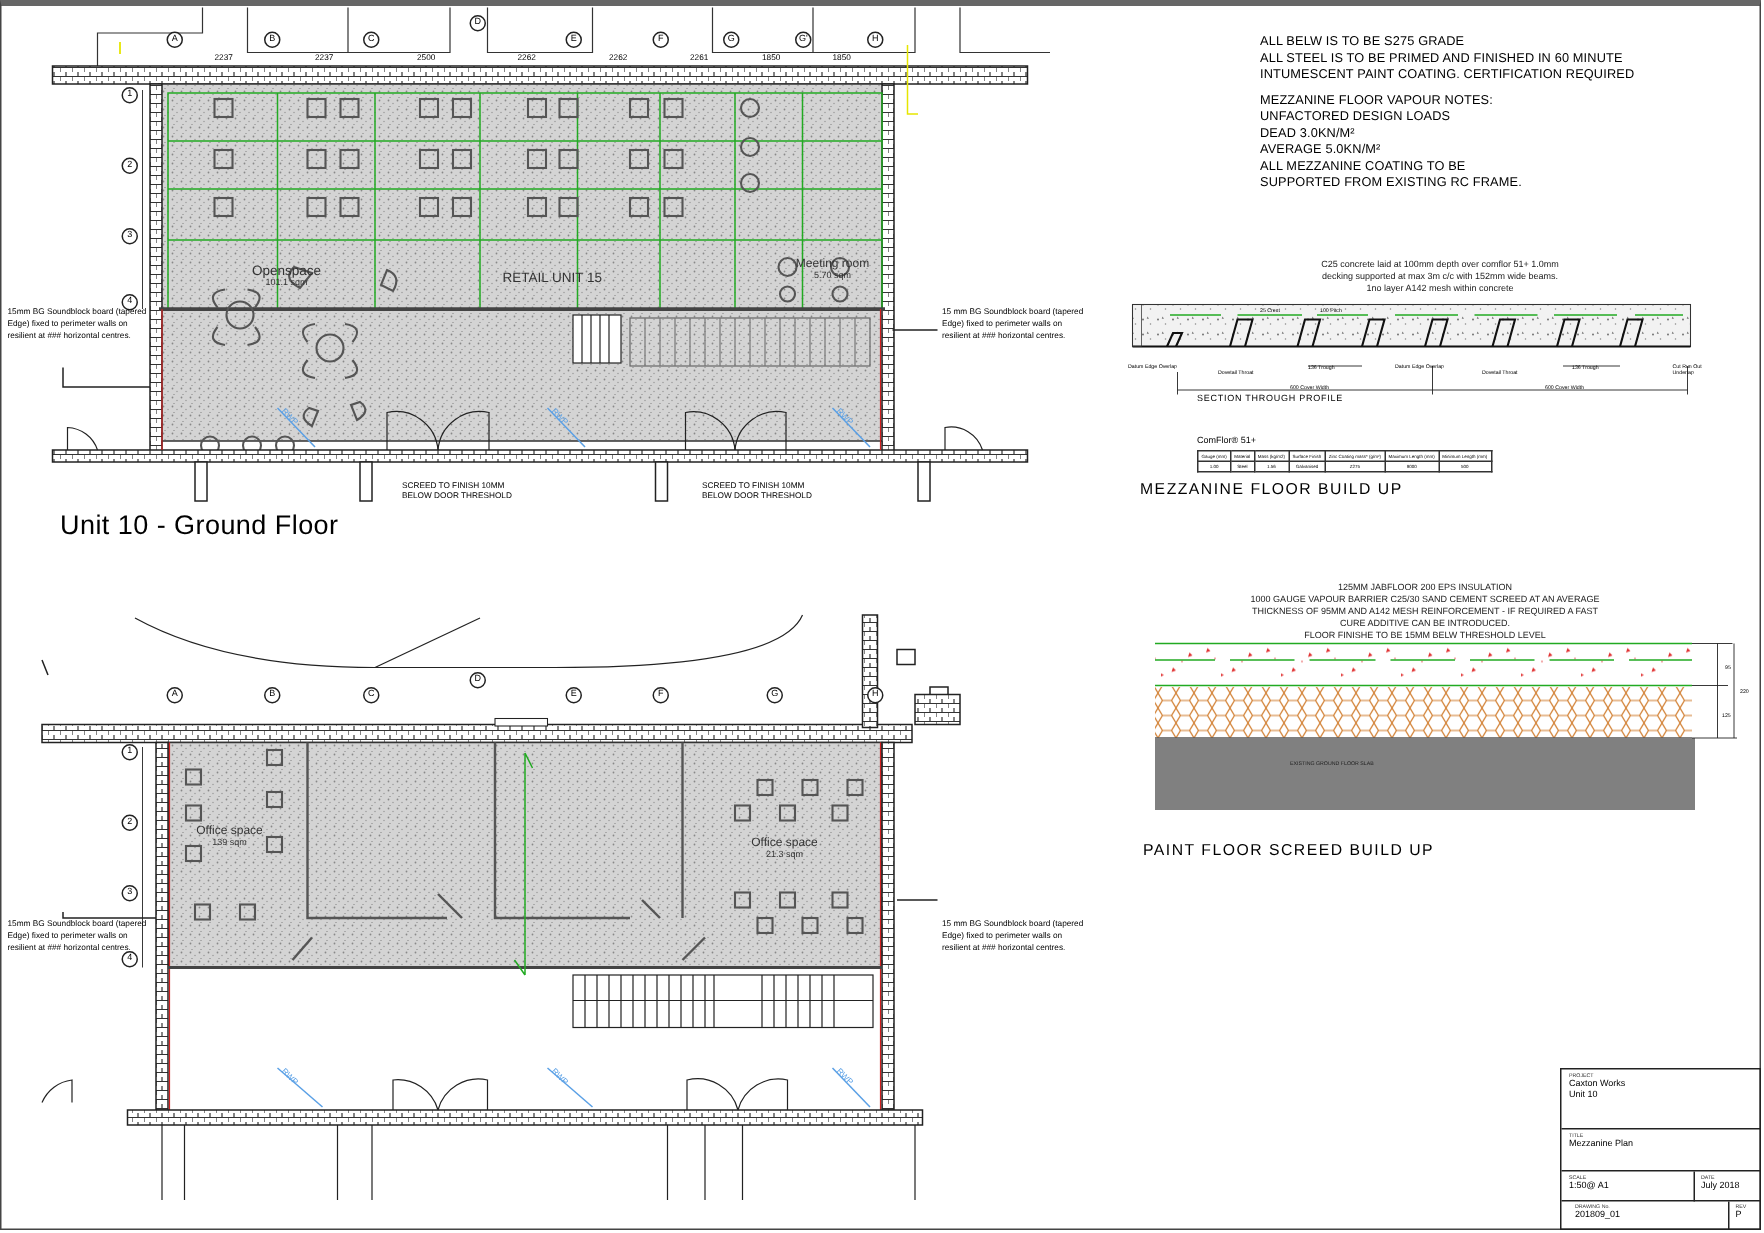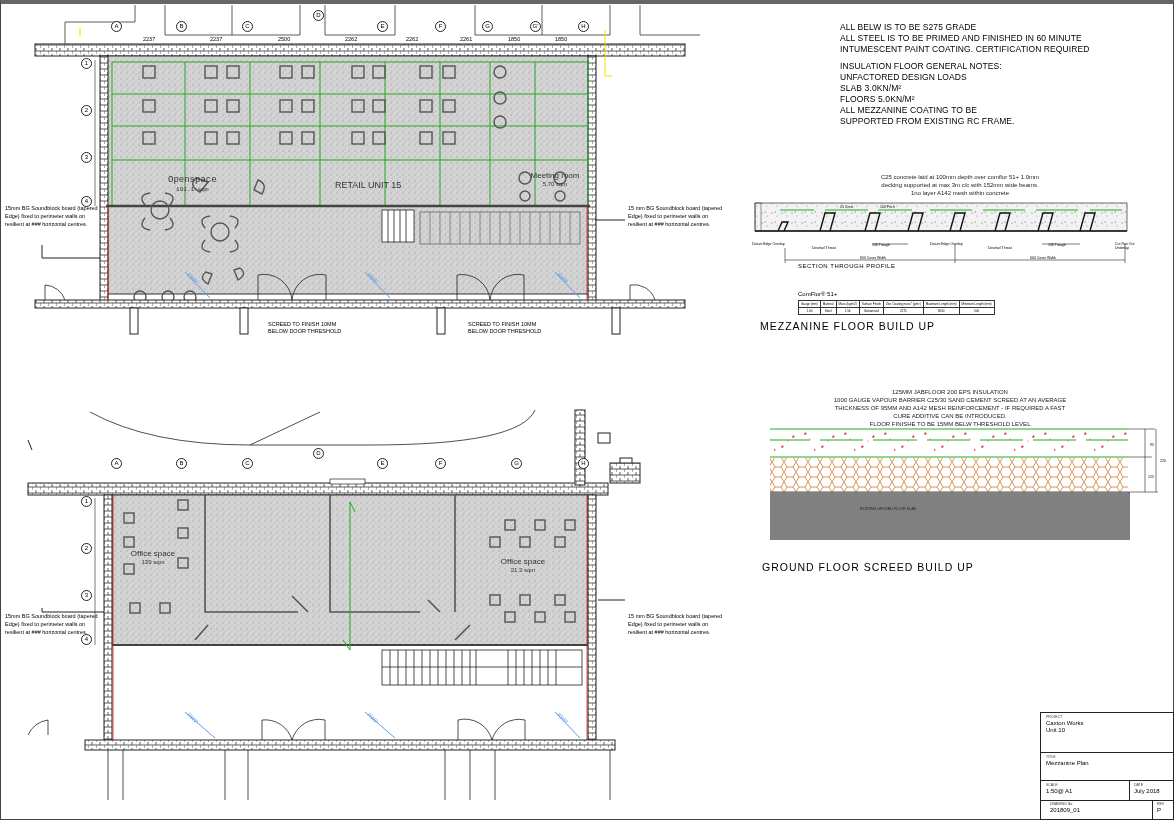--- a/index.html
+++ b/index.html
@@ -175,40 +175,41 @@
 
   <div class="abs tiny" style="left:143px;top:36px">2237</div>
   <div class="abs tiny" style="left:210px;top:36px">2237</div>
   <div class="abs tiny" style="left:278px;top:36px">2500</div>
   <div class="abs tiny" style="left:345px;top:36px">2262</div>
   <div class="abs tiny" style="left:406px;top:36px">2262</div>
   <div class="abs tiny" style="left:460px;top:36px">2261</div>
   <div class="abs tiny" style="left:508px;top:36px">1850</div>
   <div class="abs tiny" style="left:555px;top:36px">1850</div>
 
-  <div class="abs" style="left:168px;top:176px;font-size:9px;color:#333;text-align:center;line-height:9px;font-family:Liberation Mono, monospace;">
+  <div class="abs" style="left:168px;top:176px;font-size:9px;color:#333;text-align:center;line-height:9px;">
     <div>Openspace</div>
     <div style="font-size:6px">101.1 sqm</div>
   </div>
   <div class="abs" style="left:335px;top:180px;font-size:9px;color:#333;">RETAIL UNIT 15</div>
   <div class="abs" style="left:530px;top:172px;font-size:8px;color:#333;text-align:center;line-height:8px;width:50px;">
     <div>Meeting room</div>
     <div style="font-size:6px">5.70 sqm</div>
   </div>
 
   <div class="abs tiny" style="left:186px;top:275px;color:#5aa0e6;transform:rotate(45deg);">RWP</div>
   <div class="abs tiny" style="left:366px;top:275px;color:#5aa0e6;transform:rotate(45deg);">RWP</div>
   <div class="abs tiny" style="left:556px;top:275px;color:#5aa0e6;transform:rotate(45deg);">RWP</div>
 
   <div class="abs tiny" style="left:268px;top:321px;width:80px;">SCREED TO FINISH 10MM BELOW DOOR THRESHOLD</div>
   <div class="abs tiny" style="left:468px;top:321px;width:80px;">SCREED TO FINISH 10MM BELOW DOOR THRESHOLD</div>
 
   <div class="abs wallnote" style="left:5px;top:204px;">15mm BG Soundblock board (tapered Edge) fixed to perimeter walls on resilient at ### horizontal centres.</div>
   <div class="abs wallnote" style="left:628px;top:204px;">15 mm BG Soundblock board (tapered Edge) fixed to perimeter walls on resilient at ### horizontal centres.</div>
 
+  <div class="abs h-big" style="left:40px;top:340px;">Unit 10 - Ground Floor</div>
 </div>
 
 <div class="abs" style="left:0;top:400px;width:700px;height:410px;">
   <svg width="700" height="410" style="position:absolute;left:0;top:0">
     <defs>
       <pattern id="speck2" width="6" height="6" patternUnits="userSpaceOnUse">
         <rect width="6" height="6" fill="#d4d4d4"></rect>
         <circle cx="1" cy="1" r="0.6" fill="#888"></circle>
         <circle cx="4" cy="3" r="0.5" fill="#999"></circle>
         <circle cx="2" cy="5" r="0.4" fill="#777"></circle>
@@ -327,24 +328,24 @@
 
   <div class="abs wallnote" style="left:5px;top:212px;">15mm BG Soundblock board (tapered Edge) fixed to perimeter walls on resilient at ### horizontal centres.</div>
   <div class="abs wallnote" style="left:628px;top:212px;">15 mm BG Soundblock board (tapered Edge) fixed to perimeter walls on resilient at ### horizontal centres.</div>
 </div>
 
 <div class="abs notes">
   <div>ALL BELW IS TO BE S275 GRADE</div>
   <div>ALL STEEL IS TO BE PRIMED AND FINISHED IN 60 MINUTE</div>
   <div>INTUMESCENT PAINT COATING. CERTIFICATION REQUIRED</div>
   <div class="gap"></div>
-  <div>INSULATION FLOOR GENERAL NOTES:</div>
+  <div>MEZZANINE FLOOR VAPOUR NOTES:</div>
   <div>UNFACTORED DESIGN LOADS</div>
-  <div>SLAB 3.0KN/M²</div>
-  <div>FLOORS 5.0KN/M²</div>
+  <div>DEAD 3.0KN/M²</div>
+  <div>AVERAGE 5.0KN/M²</div>
   <div>ALL MEZZANINE COATING TO BE</div>
   <div>SUPPORTED FROM EXISTING RC FRAME.</div>
 </div>
 
 <div class="abs" style="left:750px;top:170px;width:420px;height:170px;">
   <div class="abs caption-sm" style="left:40px;top:3px;width:340px;">
     <div>C25 concrete laid at 100mm depth over comflor 51+ 1.0mm</div>
     <div>decking supported at max 3m c/c with 152mm wide beams.</div>
     <div>1no layer A142 mesh within concrete</div>
   </div>
@@ -462,21 +463,21 @@
         <line x1="368" y1="30" x2="392" y2="30"></line>
         <line x1="368" y1="65" x2="398" y2="65"></line>
         <line x1="385" y1="2" x2="385" y2="65"></line>
         <line x1="396" y1="2" x2="396" y2="65"></line>
       </g>
   </svg>
   <div class="abs" style="left:390px;top:58px;font-size:3.5px;">95</div>
   <div class="abs" style="left:388px;top:90px;font-size:3.5px;">125</div>
   <div class="abs" style="left:400px;top:74px;font-size:3.5px;">220</div>
   <div class="abs" style="left:100px;top:122px;font-size:3.5px;color:#222;">EXISTING GROUND FLOOR SLAB</div>
-  <div class="abs h-sec" style="left:2px;top:176px;">GROUND FLOOR SCREED BUILD UP</div>
+  <div class="abs h-sec" style="left:2px;top:176px;">PAINT FLOOR SCREED BUILD UP</div>
 </div>
 
 <div class="abs tb">
   <div class="cell" style="left:0;top:0;width:133px;height:40px;padding:2px 5px;">
     <div class="lbl">PROJECT</div>
     <div class="val">Caxton Works</div>
     <div class="val">Unit 10</div>
   </div>
   <div class="cell" style="left:0;top:40px;width:133px;height:28px;padding:2px 5px;">
     <div class="lbl">TITLE</div>

